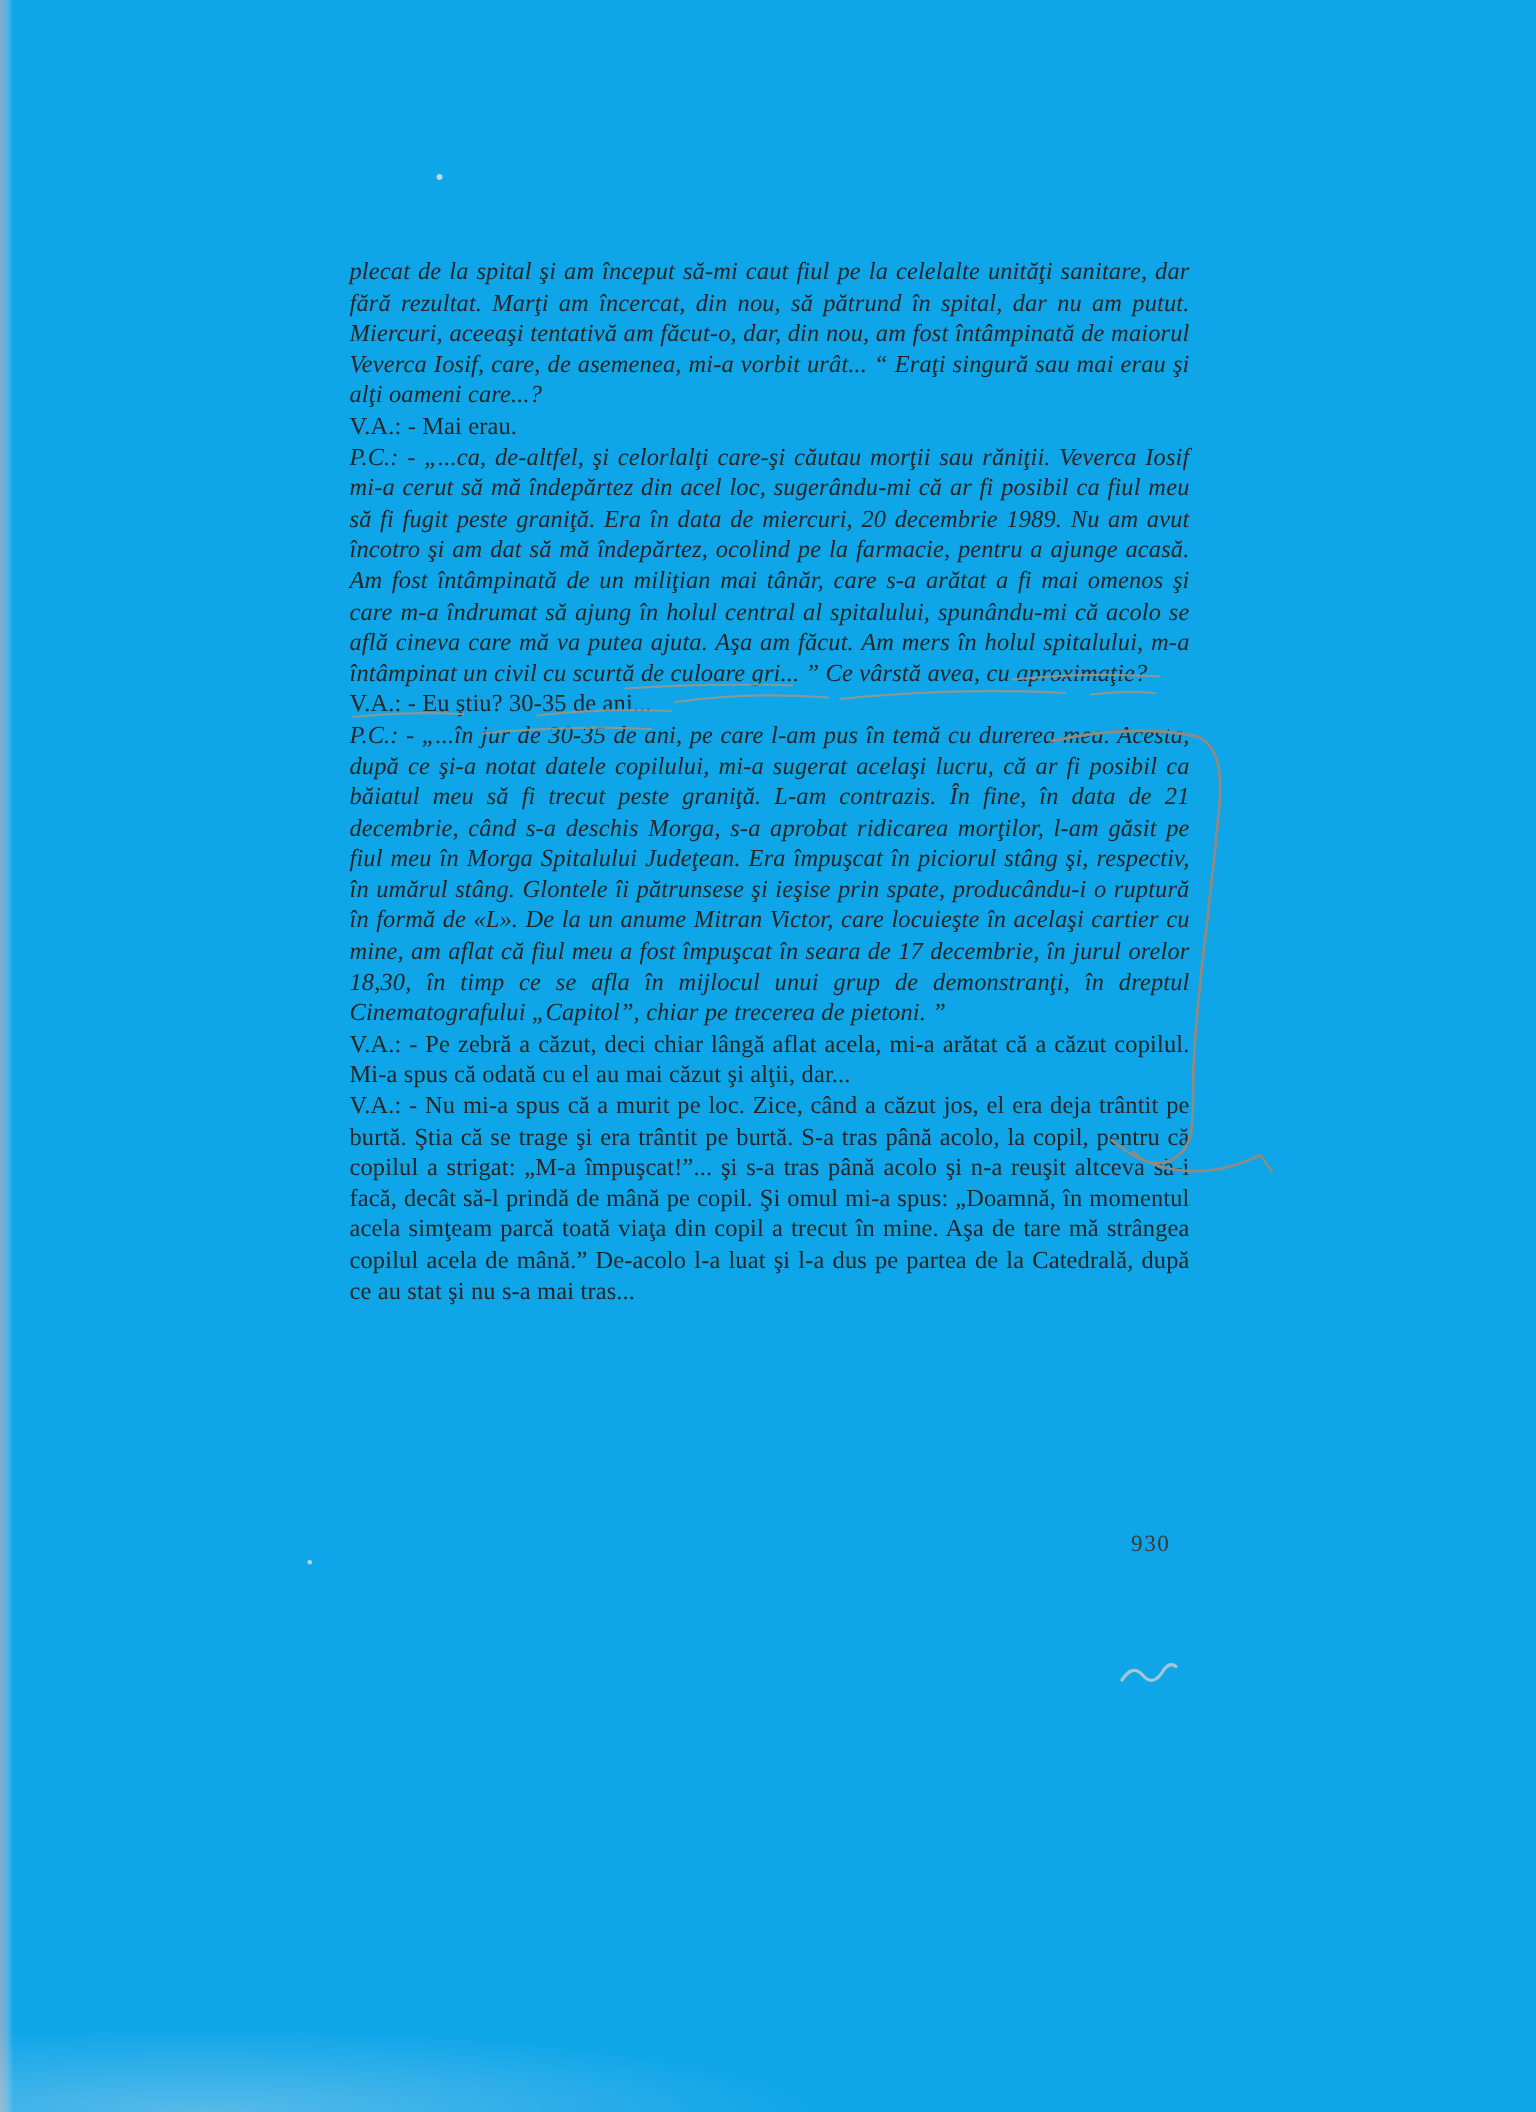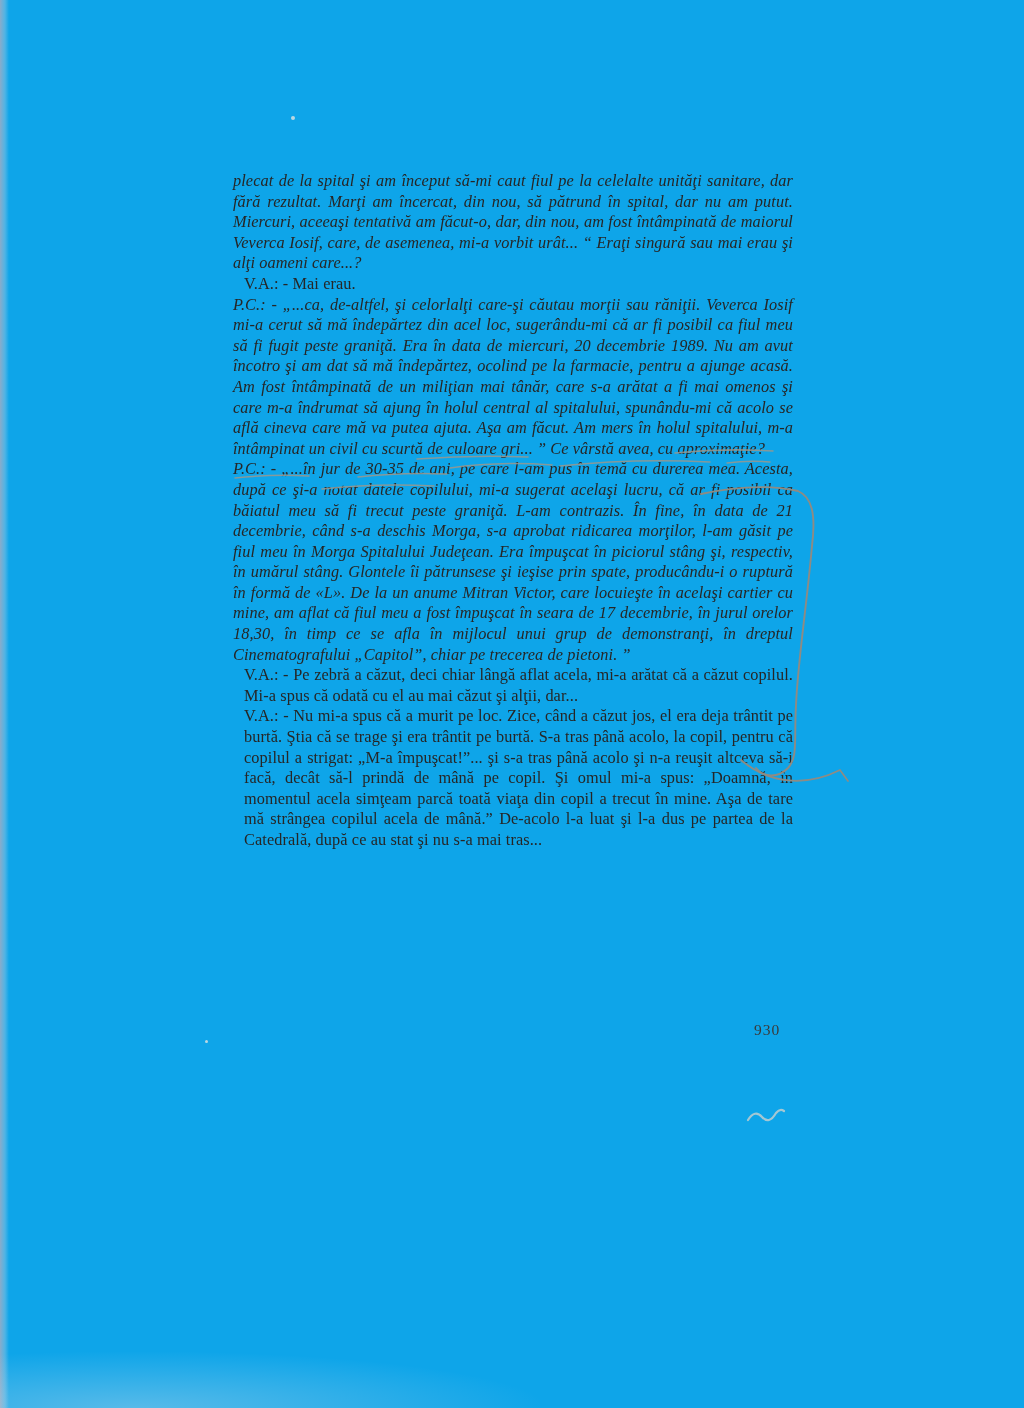--- a/index.html
+++ b/index.html
@@ -31,21 +31,21 @@
   }
   .text-block {
     position: absolute; left: 233px; top: 171px; width: 560px;
     font-size: 16.3px; line-height: 20.6px;
     color: #262626;
     text-align: justify;
     letter-spacing: 0.1px;
   }
   .text-block p { margin: 0; padding: 0; }
   .text-block p.italic { font-style: italic; }
-  .text-block p.upright { font-style: normal; margin-left: 11px; }
+  .text-block p.upright { font-style: normal; }
   .page-number {
     position: absolute; left: 754px; top: 1021px;
     font-size: 15.5px; color: #3a3a3a; letter-spacing: 1px;
     font-style: normal;
   }
   svg.annotations {
     position: absolute; left: 0; top: 0;
     pointer-events: none;
   }
   .pencil { fill: none; stroke: #8f8b83; stroke-linecap: round; }
@@ -59,20 +59,21 @@
 
   <div class="edge-left"></div>
   <div class="edge-bottom-tint"></div>
   <div class="speck" style="left:291px; top:116px; width:4px; height:4px;"></div>
   <div class="speck" style="left:205px; top:1040px; width:3px; height:3px;"></div>
 
   <div class="text-block">
       <p class="italic">plecat de la spital şi am început să-mi caut fiul pe la celelalte unităţi sanitare, dar fără rezultat. Marţi am încercat, din nou, să pătrund în spital, dar nu am putut. Miercuri, aceeaşi tentativă am făcut-o, dar, din nou, am fost întâmpinată de maiorul Veverca Iosif, care, de asemenea, mi-a vorbit urât... “ Eraţi singură sau mai erau şi alţi oameni care...?</p>
       <p class="upright">V.A.: - Mai erau.</p>
       <p class="italic">P.C.: - „...ca, de-altfel, şi celorlalţi care-şi căutau morţii sau răniţii. Veverca Iosif mi-a cerut să mă îndepărtez din acel loc, sugerându-mi că ar fi posibil ca fiul meu să fi fugit peste graniţă. Era în data de miercuri, 20 decembrie 1989. Nu am avut încotro şi am dat să mă îndepărtez, ocolind pe la farmacie, pentru a ajunge acasă. Am fost întâmpinată de un miliţian mai tânăr, care s-a arătat a fi mai omenos şi care m-a îndrumat să ajung în holul central al spitalului, spunându-mi că acolo se află cineva care mă va putea ajuta. Aşa am făcut. Am mers în holul spitalului, m-a întâmpinat un civil cu scurtă de culoare gri... ” Ce vârstă avea, cu aproximaţie?</p>
+      <p class="upright">V.A.: - Eu ştiu? 30-35 de ani...</p>
       <p class="italic">P.C.: - „...în jur de 30-35 de ani, pe care l-am pus în temă cu durerea mea. Acesta, după ce şi-a notat datele copilului, mi-a sugerat acelaşi lucru, că ar fi posibil ca băiatul meu să fi trecut peste graniţă. L-am contrazis. În fine, în data de 21 decembrie, când s-a deschis Morga, s-a aprobat ridicarea morţilor, l-am găsit pe fiul meu în Morga Spitalului Judeţean. Era împuşcat în piciorul stâng şi, respectiv, în umărul stâng. Glontele îi pătrunsese şi ieşise prin spate, producându-i o ruptură în formă de «L». De la un anume Mitran Victor, care locuieşte în acelaşi cartier cu mine, am aflat că fiul meu a fost împuşcat în seara de 17 decembrie, în jurul orelor 18,30, în timp ce se afla în mijlocul unui grup de demonstranţi, în dreptul Cinematografului „Capitol”, chiar pe trecerea de pietoni. ”</p>
       <p class="upright">V.A.: - Pe zebră a căzut, deci chiar lângă aflat acela, mi-a arătat că a căzut copilul. Mi-a spus că odată cu el au mai căzut şi alţii, dar...</p>
       <p class="upright">V.A.: - Nu mi-a spus că a murit pe loc. Zice, când a căzut jos, el era deja trântit pe burtă. Ştia că se trage şi era trântit pe burtă. S-a tras până acolo, la copil, pentru că copilul a strigat: „M-a împuşcat!”... şi s-a tras până acolo şi n-a reuşit altceva să-i facă, decât să-l prindă de mână pe copil. Şi omul mi-a spus: „Doamnă, în momentul acela simţeam parcă toată viaţa din copil a trecut în mine. Aşa de tare mă strângea copilul acela de mână.” De-acolo l-a luat şi l-a dus pe partea de la Catedrală, după ce au stat şi nu s-a mai tras...</p>
     </div>
 
   <div class="page-number">930</div>
 
   <svg class="annotations" width="1024" height="1408" viewBox="0 0 1024 1408">
 
     <path class="pencil" stroke-width="1.9" d="M 701 494 Q 757 482 798 491 C 812 497 816 514 812 546 C 806 612 798 660 796 705 C 794 741 798 757 788 768 C 777 779 763 777 756 768"></path>

